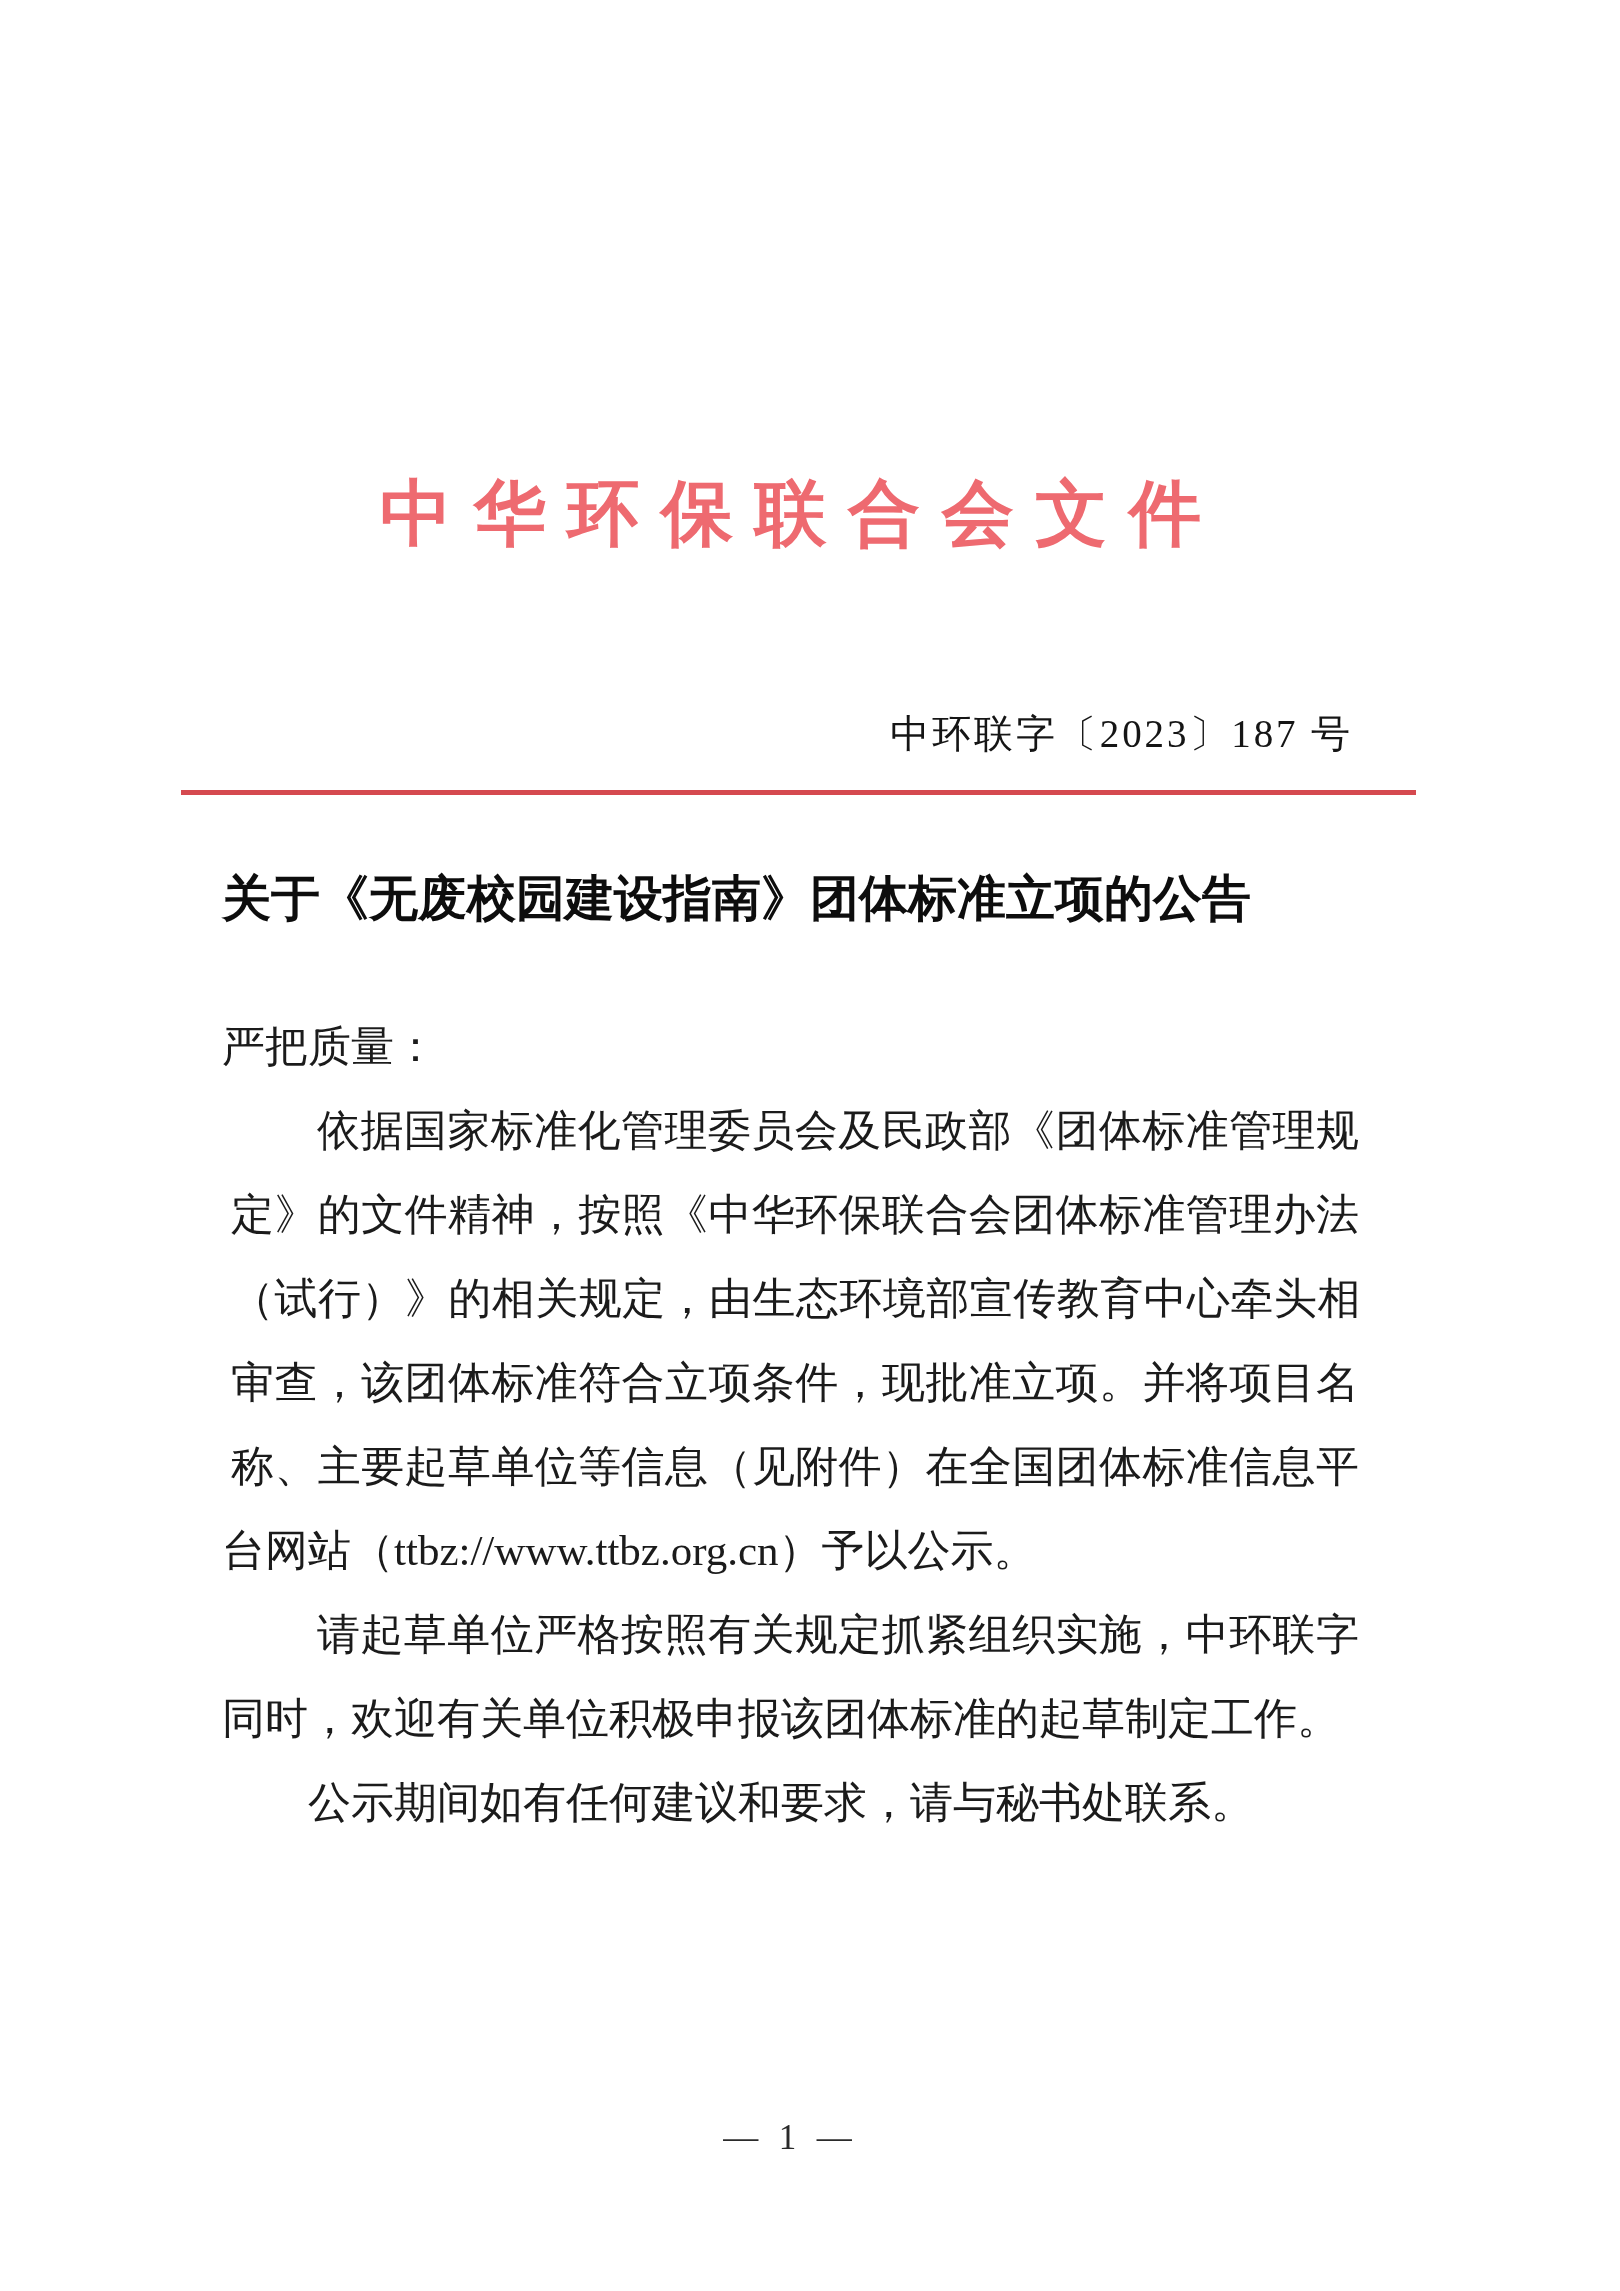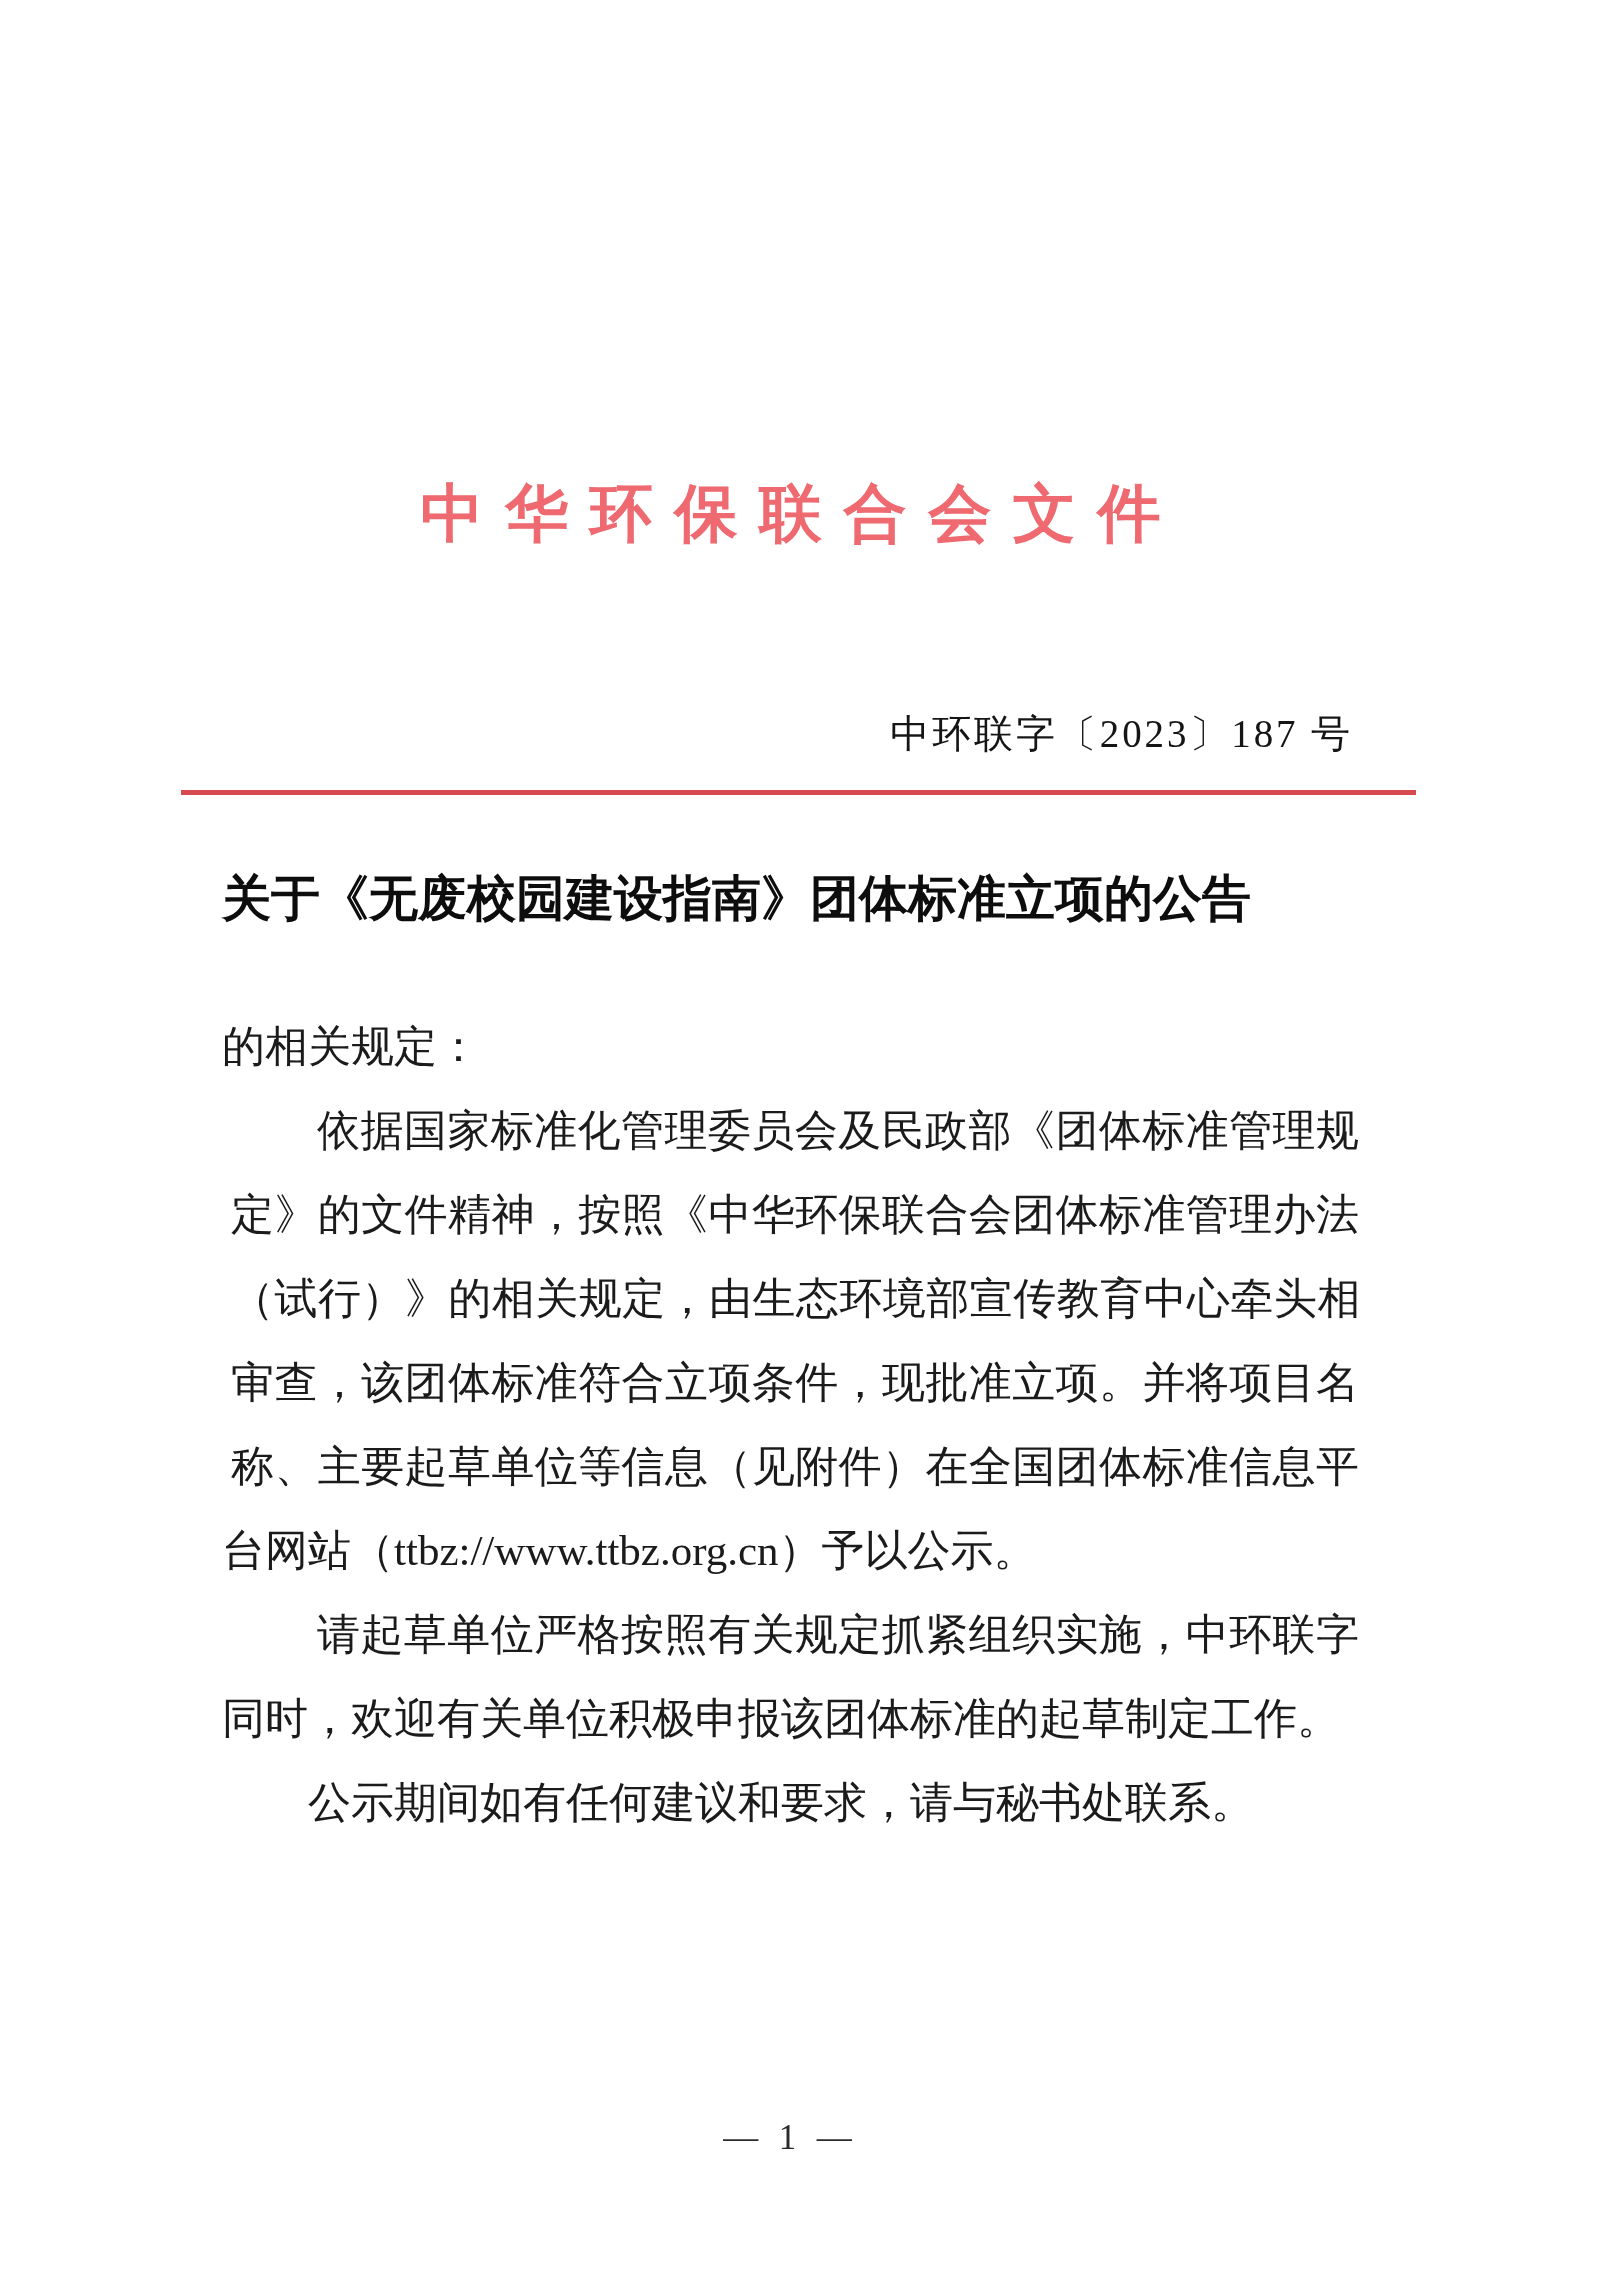--- a/index.html
+++ b/index.html
@@ -19,21 +19,21 @@
     color: var(--body-text);
     overflow: hidden;
   }
   
   .letterhead {
     position: absolute;
     top: 453px;
     left: 222px;
     width: 1137px;
     line-height: 123px;
-    font-size: 63px;
+    font-size: 72px;
     font-weight: 700;
     letter-spacing: 21.6px;
     text-indent: 21.6px;
     text-align: center;
     color: var(--letterhead-red);
     white-space: nowrap;
   }
   
   .doc-number {
     position: absolute;
@@ -111,21 +111,21 @@
 
   <div class="letterhead">中华环保联合会文件</div>
 
   <div class="doc-number">中环联字〔2023〕187 号</div>
 
   <div class="divider"></div>
 
   <div class="doc-title">关于《无废校园建设指南》团体标准立项的公告</div>
 
   <div class="body-text">
-    <div class="line">的相关规定：</div>
+    <div class="line">严把质量：</div>
     <div class="line indent justify">依据国家标准化管理委员会及民政部《团体标准管理规</div>
     <div class="line justify">定》的文件精神，按照《中华环保联合会团体标准管理办法</div>
     <div class="line justify tight">（试行）》的相关规定，由生态环境部宣传教育中心牵头相</div>
     <div class="line justify">审查，该团体标准符合立项条件，现批准立项。并将项目名</div>
     <div class="line justify">称、主要起草单位等信息（见附件）在全国团体标准信息平</div>
     <div class="line">台网站（ttbz://www.ttbz.org.cn）予以公示。</div>
     <div class="line indent justify">请起草单位严格按照有关规定抓紧组织实施，中环联字</div>
     <div class="line">同时，欢迎有关单位积极申报该团体标准的起草制定工作。</div>
     <div class="line indent">公示期间如有任何建议和要求，请与秘书处联系。</div>
   </div>

